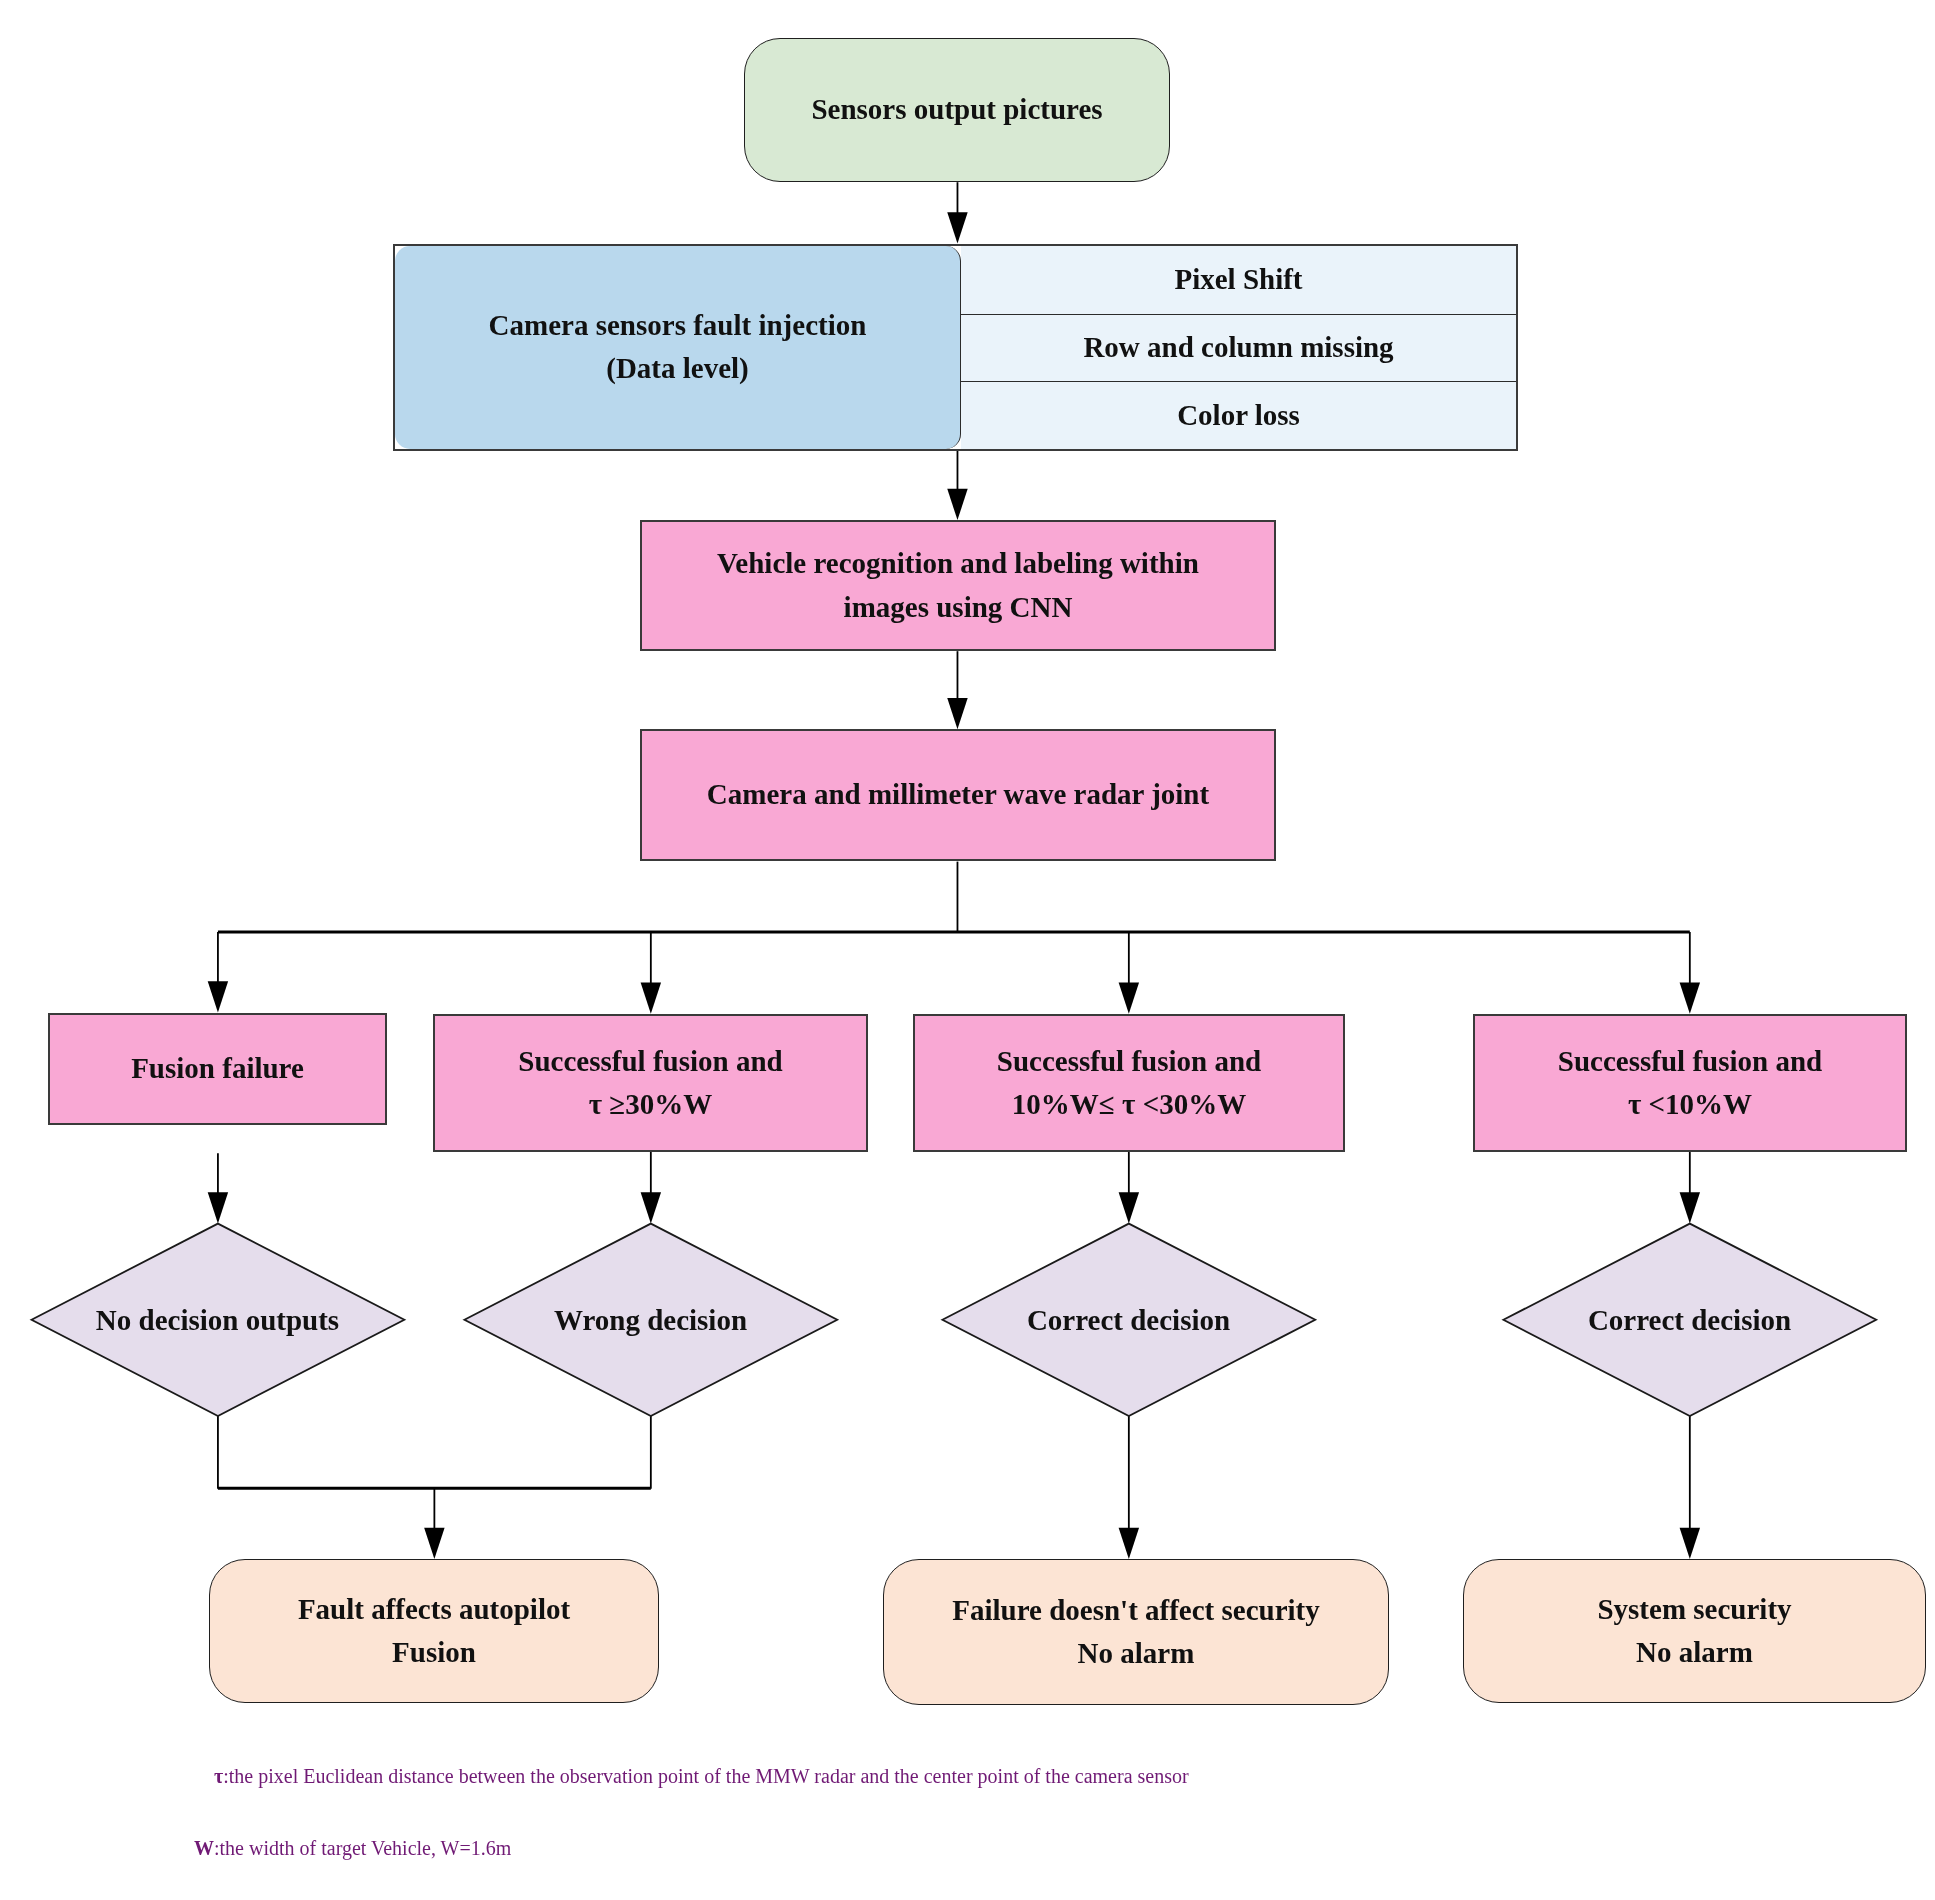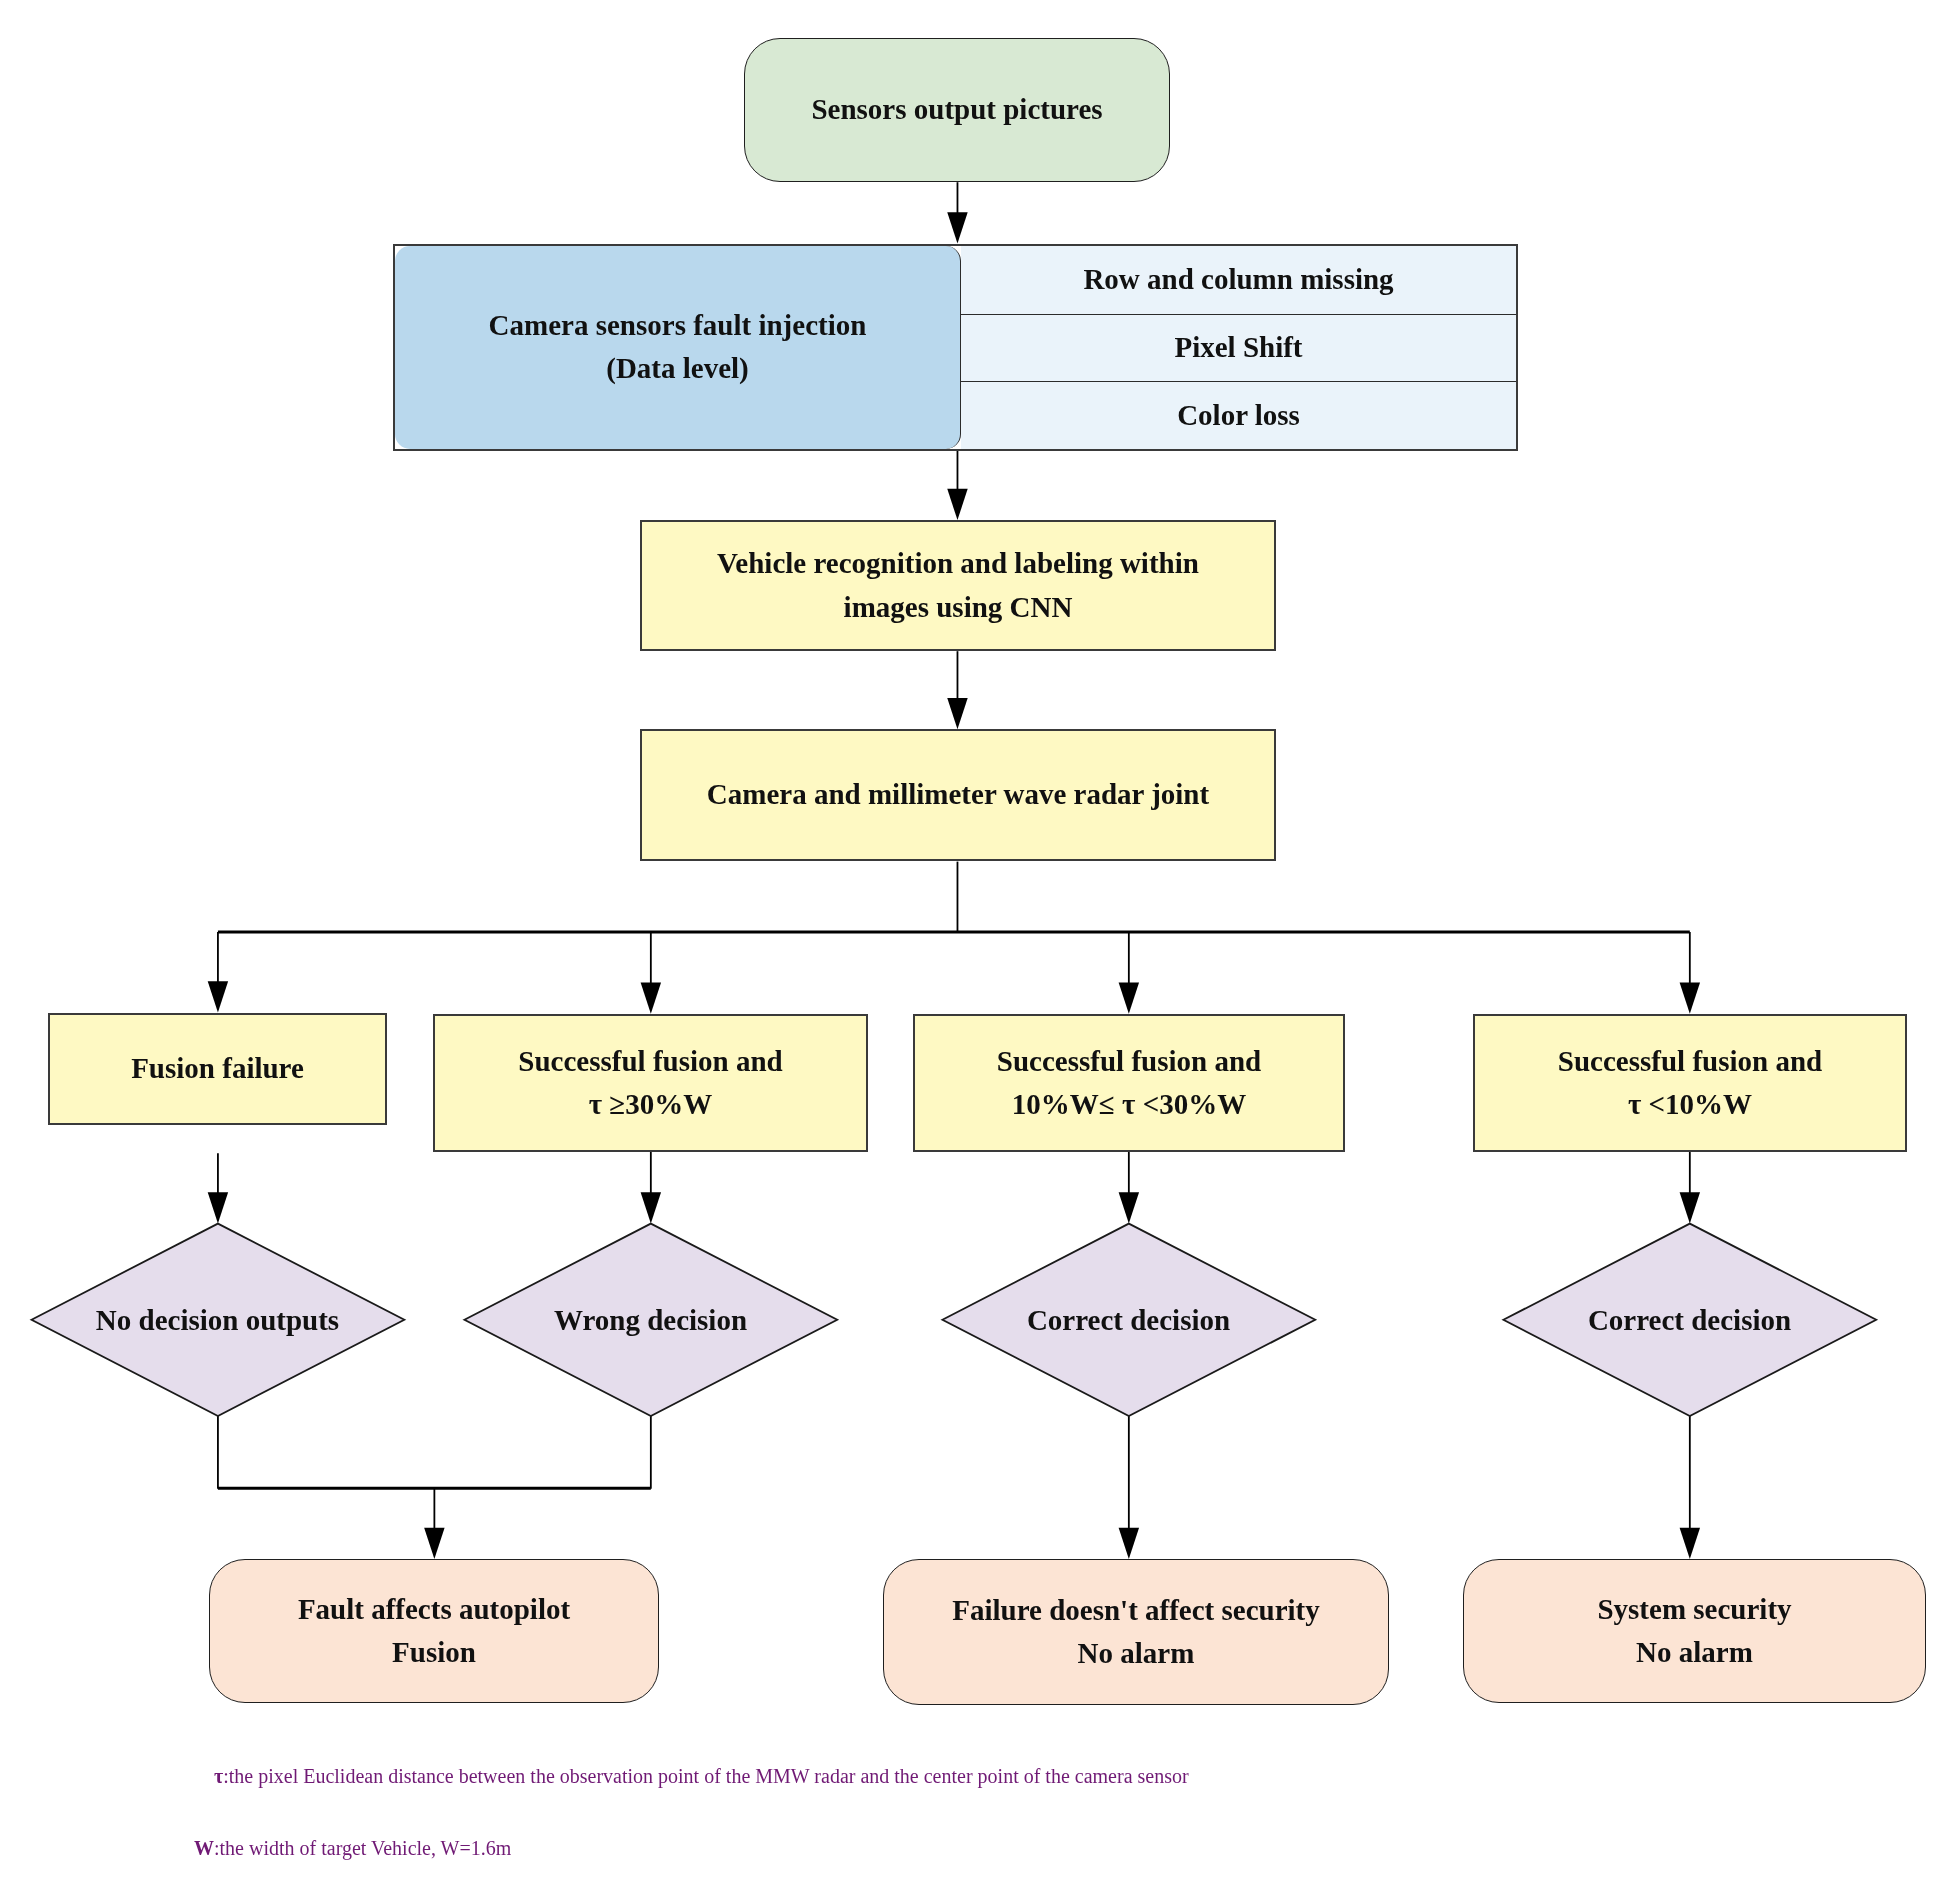--- a/index.html
+++ b/index.html
@@ -64,21 +64,21 @@
   .fault-row {
     background: #eaf3fa;
     display: flex;
     align-items: center;
     justify-content: center;
     font-weight: bold;
     font-size: 29px;
   }
   .fault-row + .fault-row { border-top: 1.8px solid #2b2b2b; }
   .process {
-    background: #fef9c3;
+    background: #f9a8d4;
     border: 2.4px solid #3a3a3a;
   }
   .proc-cnn   { left: 640px; top: 520px;  width: 636px; height: 131px; }
   .proc-calib { left: 640px; top: 729px; width: 636px; height: 132px; }
   .branch-1 { left: 48px;   top: 1013px; width: 339px; height: 112px; }
   .branch-2 { left: 433px;  top: 1014px; width: 435px; height: 138px; }
   .branch-3 { left: 913px; top: 1014px; width: 432px; height: 138px; }
   .branch-4 { left: 1473px; top: 1014px; width: 434px; height: 138px; }
   .diamond-label {
     position: absolute;
@@ -168,24 +168,24 @@
   <div class="node rounded start-node">
     <span>Sensors output pictures</span>
   </div>
 
   <div class="fault-table">
     <div class="fault-main">
       <span>Camera sensors fault injection</span>
       <span>(Data level)</span>
     </div>
     <div class="fault-row">
+      <span>Pixel Shift</span>
+    </div>
+    <div class="fault-row">
       <span>Row and column missing</span>
-    </div>
-    <div class="fault-row">
-      <span>Pixel Shift</span>
     </div>
     <div class="fault-row">
       <span>Color loss</span>
     </div>
   </div>
 
   <div class="node process proc-cnn">
     <span>Vehicle recognition and labeling within</span>
     <span>images using CNN</span>
   </div>

